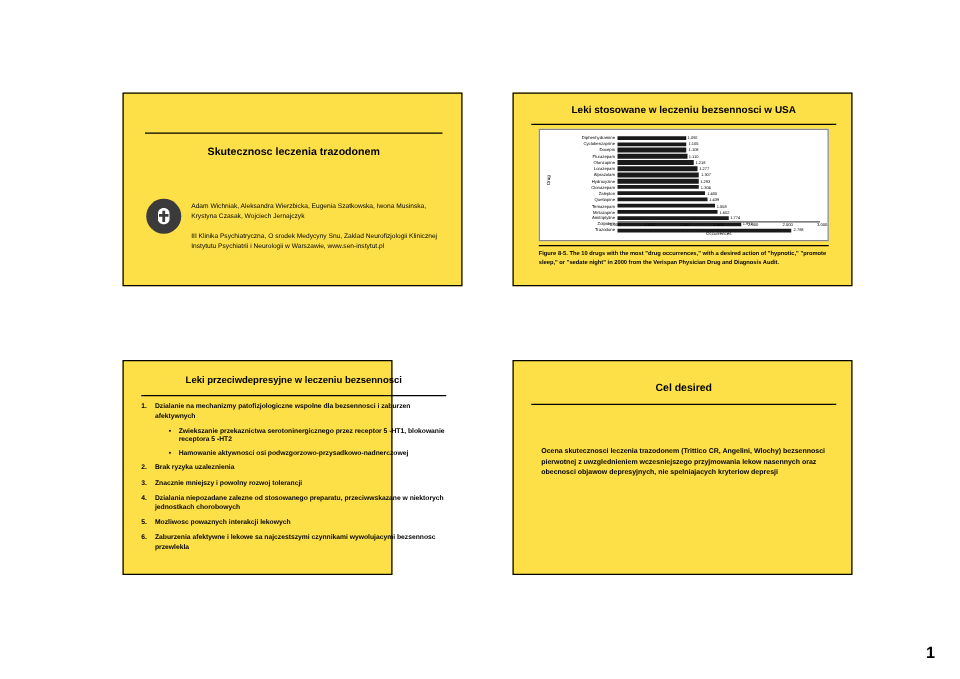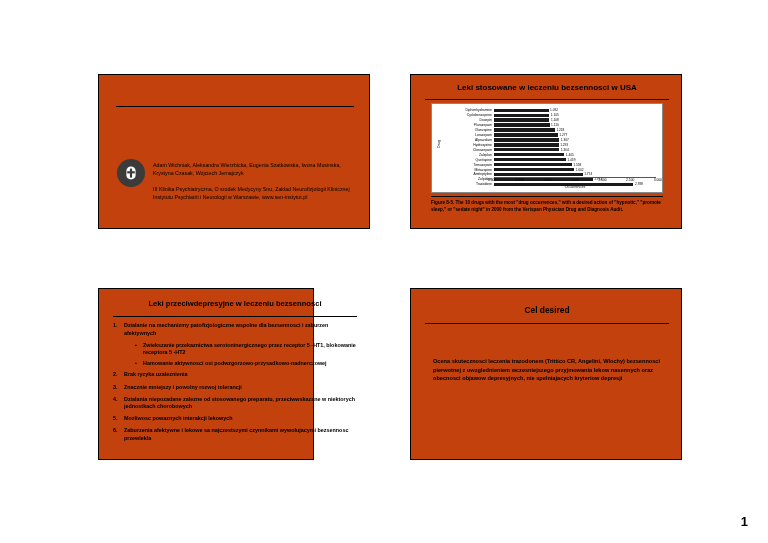--- a/index.html
+++ b/index.html
@@ -18,21 +18,21 @@
   .page {
     position: relative;
     width: 768px;
     height: 543px;
     box-sizing: border-box;
     padding: 0;
   }
   .slide {
     position: absolute;
     border: 1px solid #000000;
-    background: #c2410c;
+    background: #fde047;
     box-sizing: border-box;
   }
   
   #slide-1 {
     left: 98px;
     top: 74px;
     width: 272px;
     height: 155px;
   }
   #slide-1 .rule {
@@ -304,20 +304,21 @@
   }
 </style>
 </head>
 <body>
 
 <div class="page">
 
   <div class="slide" id="slide-1">
     <div class="rule"></div>
     <div class="title">
+      <div>Skutecznosc leczenia trazodonem</div>
     </div>
     <div class="logo">
       <svg width="18" height="18" viewBox="0 0 18 18" aria-hidden="true">
         <circle cx="9" cy="9" r="8.4" fill="#3b3b3b"></circle>
         <path d="M9 2.4 C6.2 2.4 4.4 4.3 4.4 6.8 L4.4 11.6 C4.4 13.6 6.4 15.4 9 15.4 C11.6 15.4 13.6 13.6 13.6 11.6 L13.6 6.8 C13.6 4.3 11.8 2.4 9 2.4 Z" fill="#ffffff"></path>
         <rect x="7.9" y="4.6" width="2.2" height="9" fill="#3b3b3b"></rect>
         <rect x="5.2" y="7.2" width="7.6" height="2.2" fill="#3b3b3b"></rect>
       </svg>
     </div>
     <div class="authors">Adam Wichniak, Aleksandra Wierzbicka, Eugenia Szatkowska, Iwona Musinska, Krystyna Czasak, Wojciech Jernajczyk</div>

